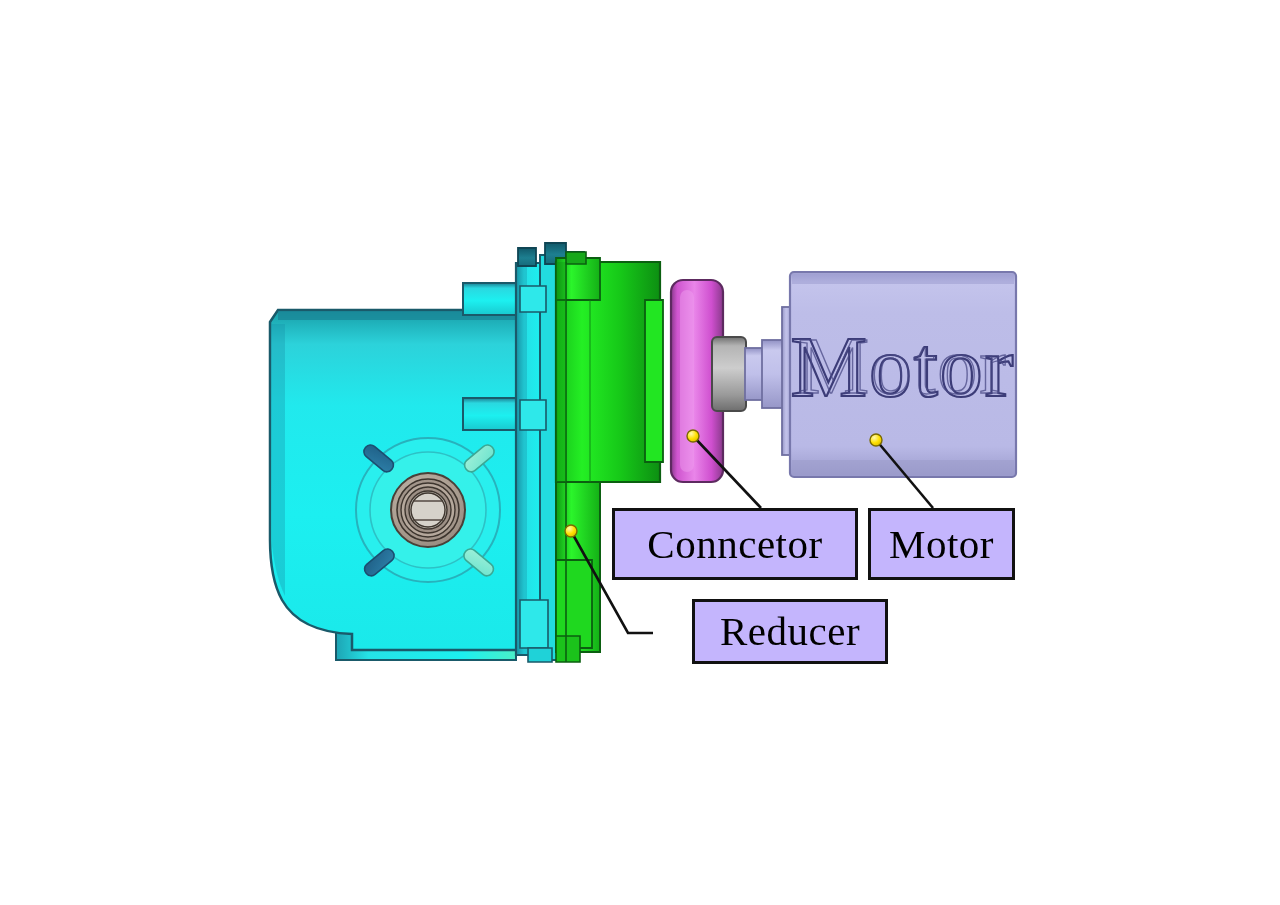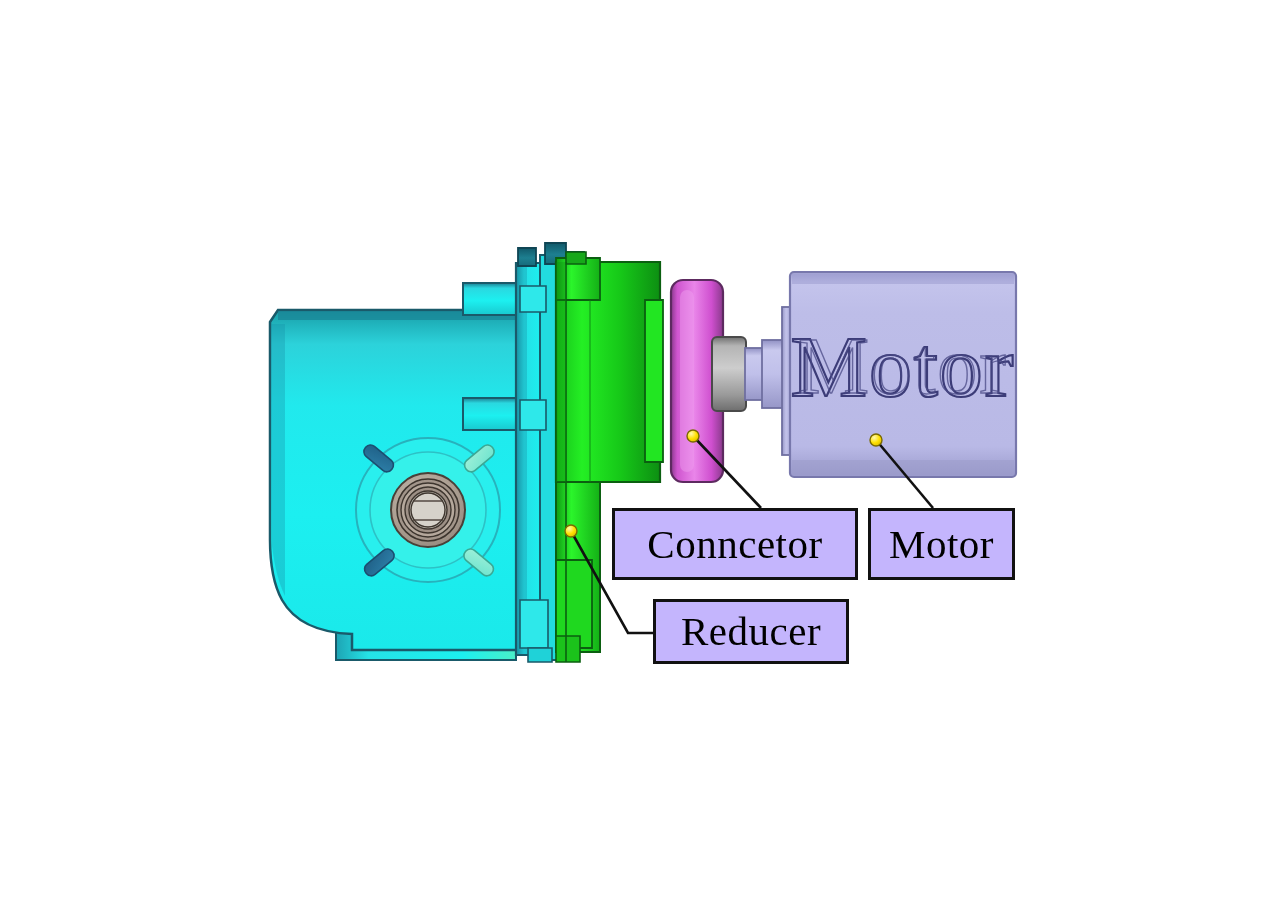--- a/index.html
+++ b/index.html
@@ -50,21 +50,21 @@
     font-size: 41px;
   }
   #callout-motor {
     left: 868px;
     top: 508px;
     width: 147px;
     height: 72px;
     font-size: 41px;
   }
   #callout-reducer {
-    left: 653px;
+    left: 692px;
     top: 599px;
     width: 196px;
     height: 65px;
     font-size: 41px;
   }
 </style>
 </head>
 <body>
 
 <div id="stage">

